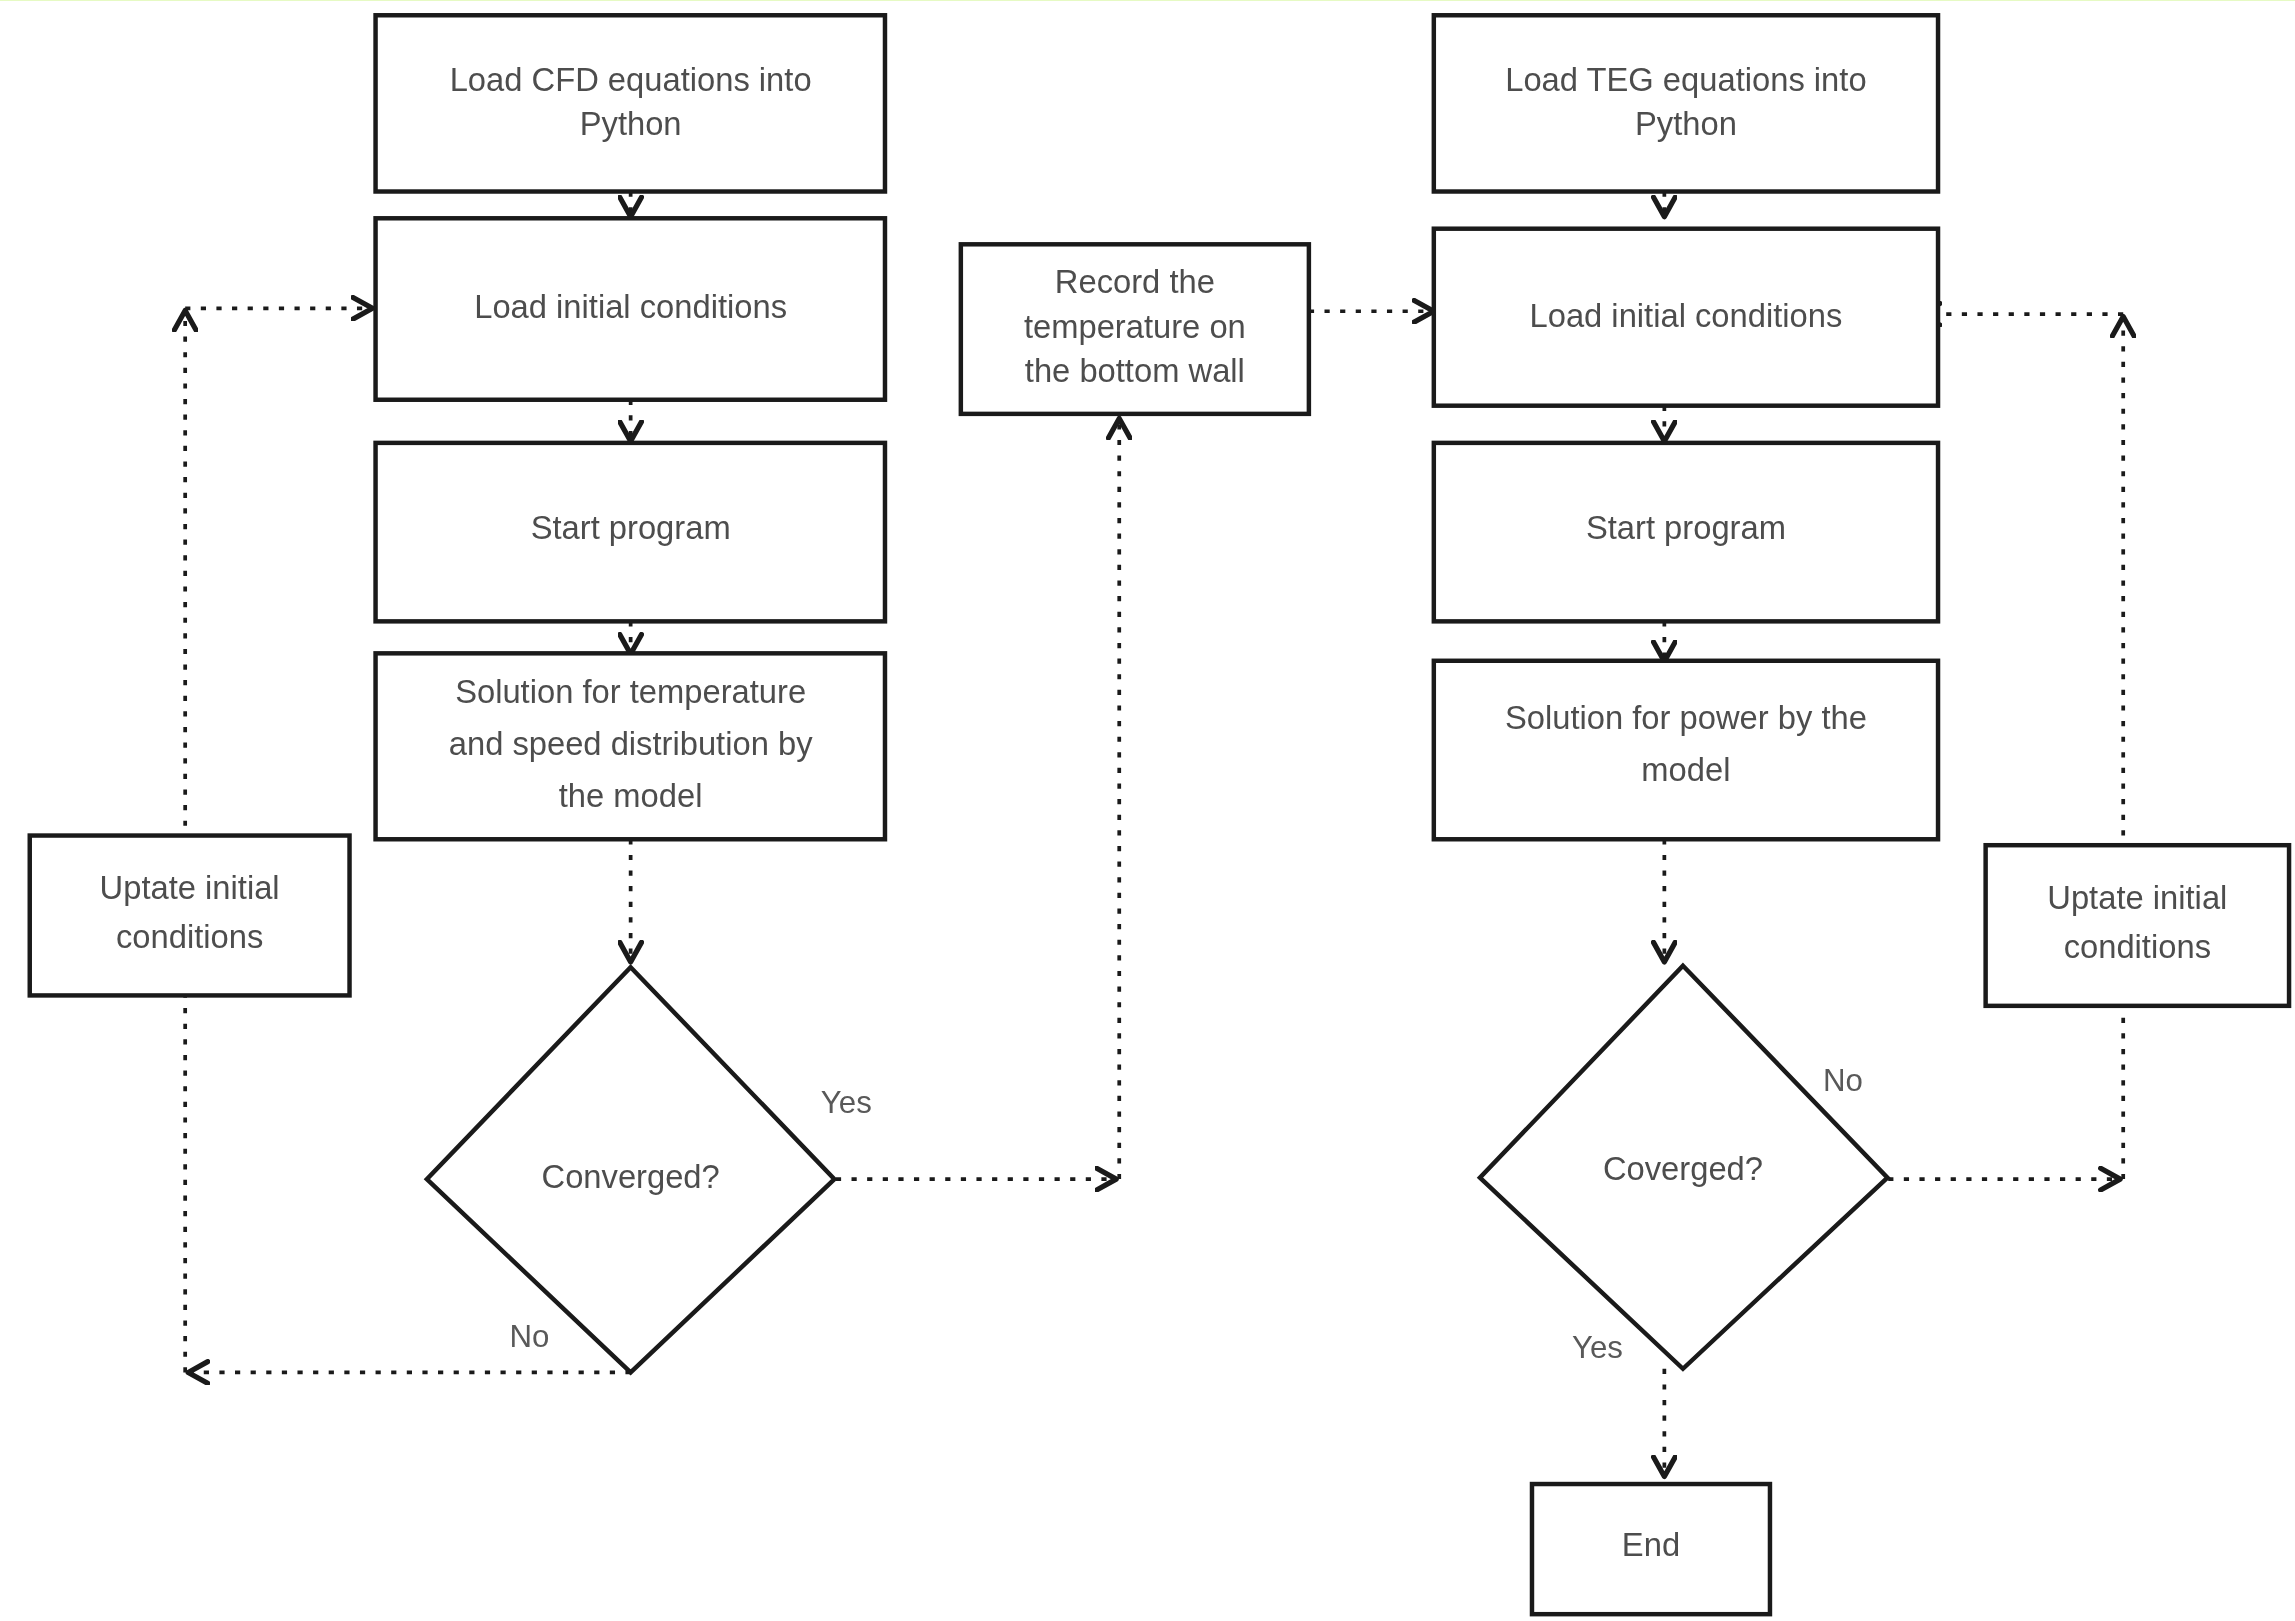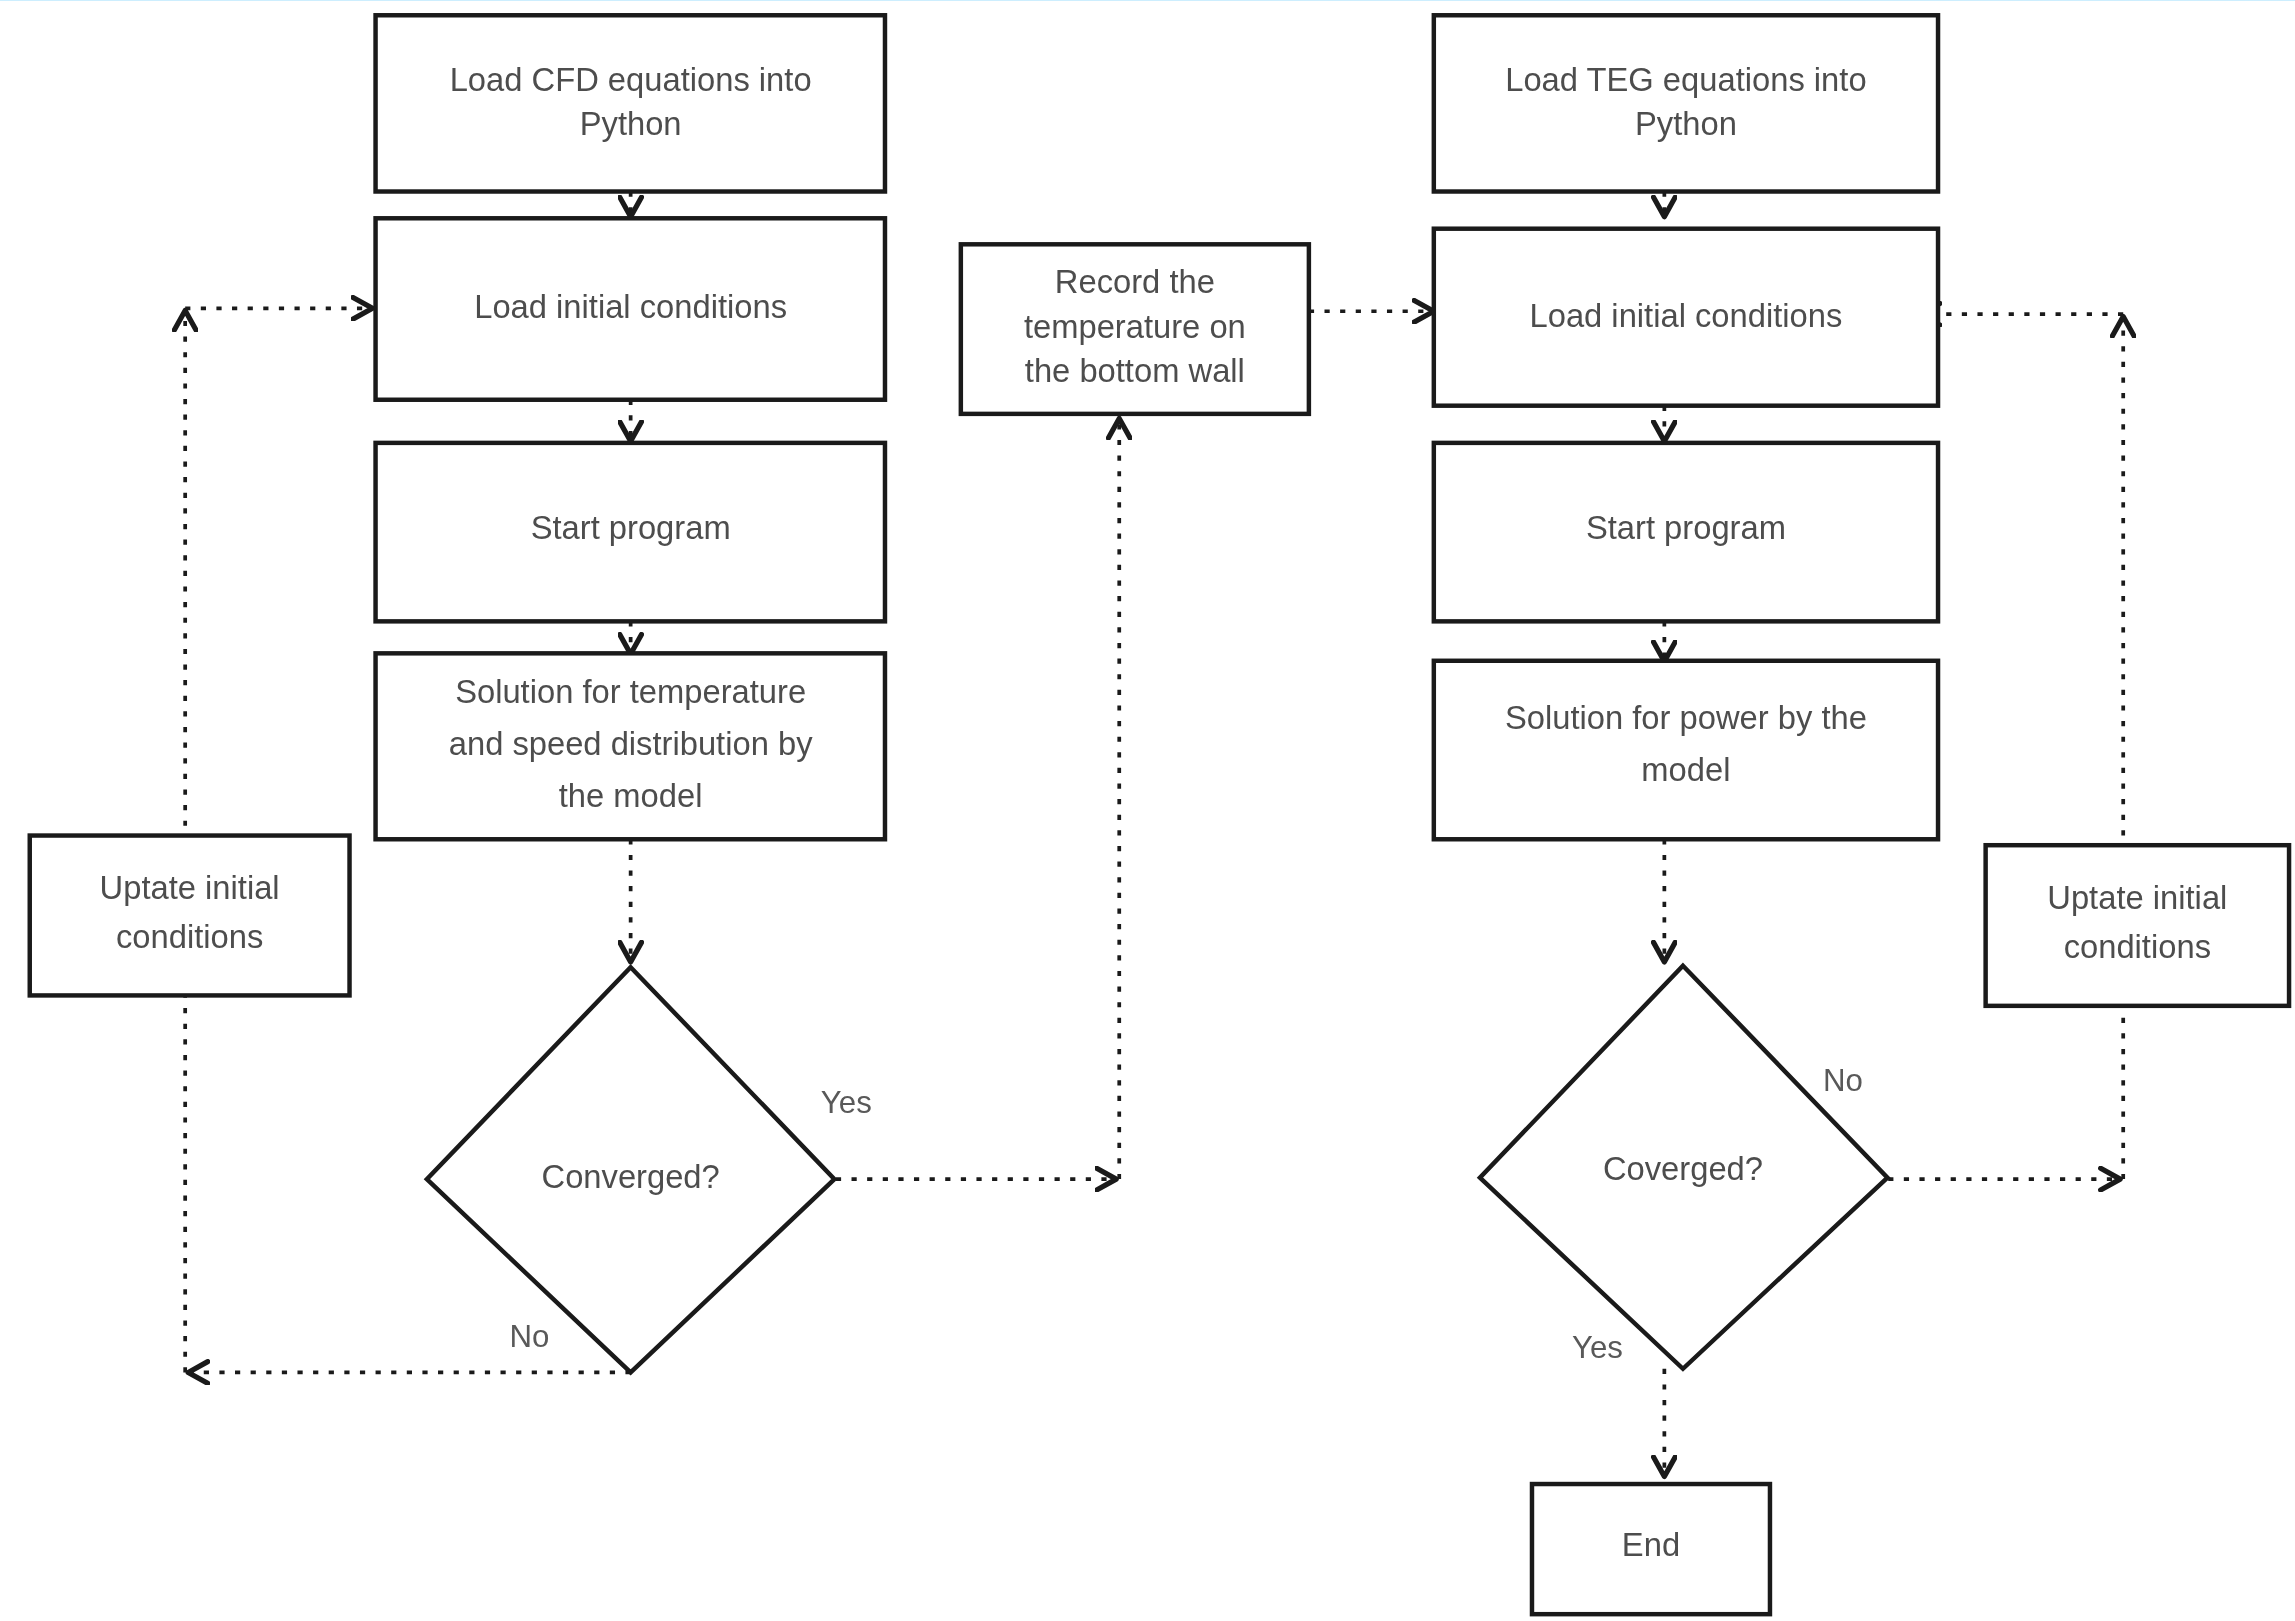--- a/index.html
+++ b/index.html
@@ -10,21 +10,21 @@
   body {
     width: 2295px;
     height: 1622px;
     font-family: "Liberation Sans", sans-serif;
     overflow: hidden;
   }
   #flowchart-root {
     position: relative;
     width: 2295px;
     height: 1622px;
-    background: #7dd3fc;
+    background: #bef264;
   }
   svg#diagram {
     display: block;
     width: 2295px;
     height: 1622px;
   }
   .node-shape {
     fill: #ffffff;
     stroke: #1a1a1a;
     stroke-width: 6;

